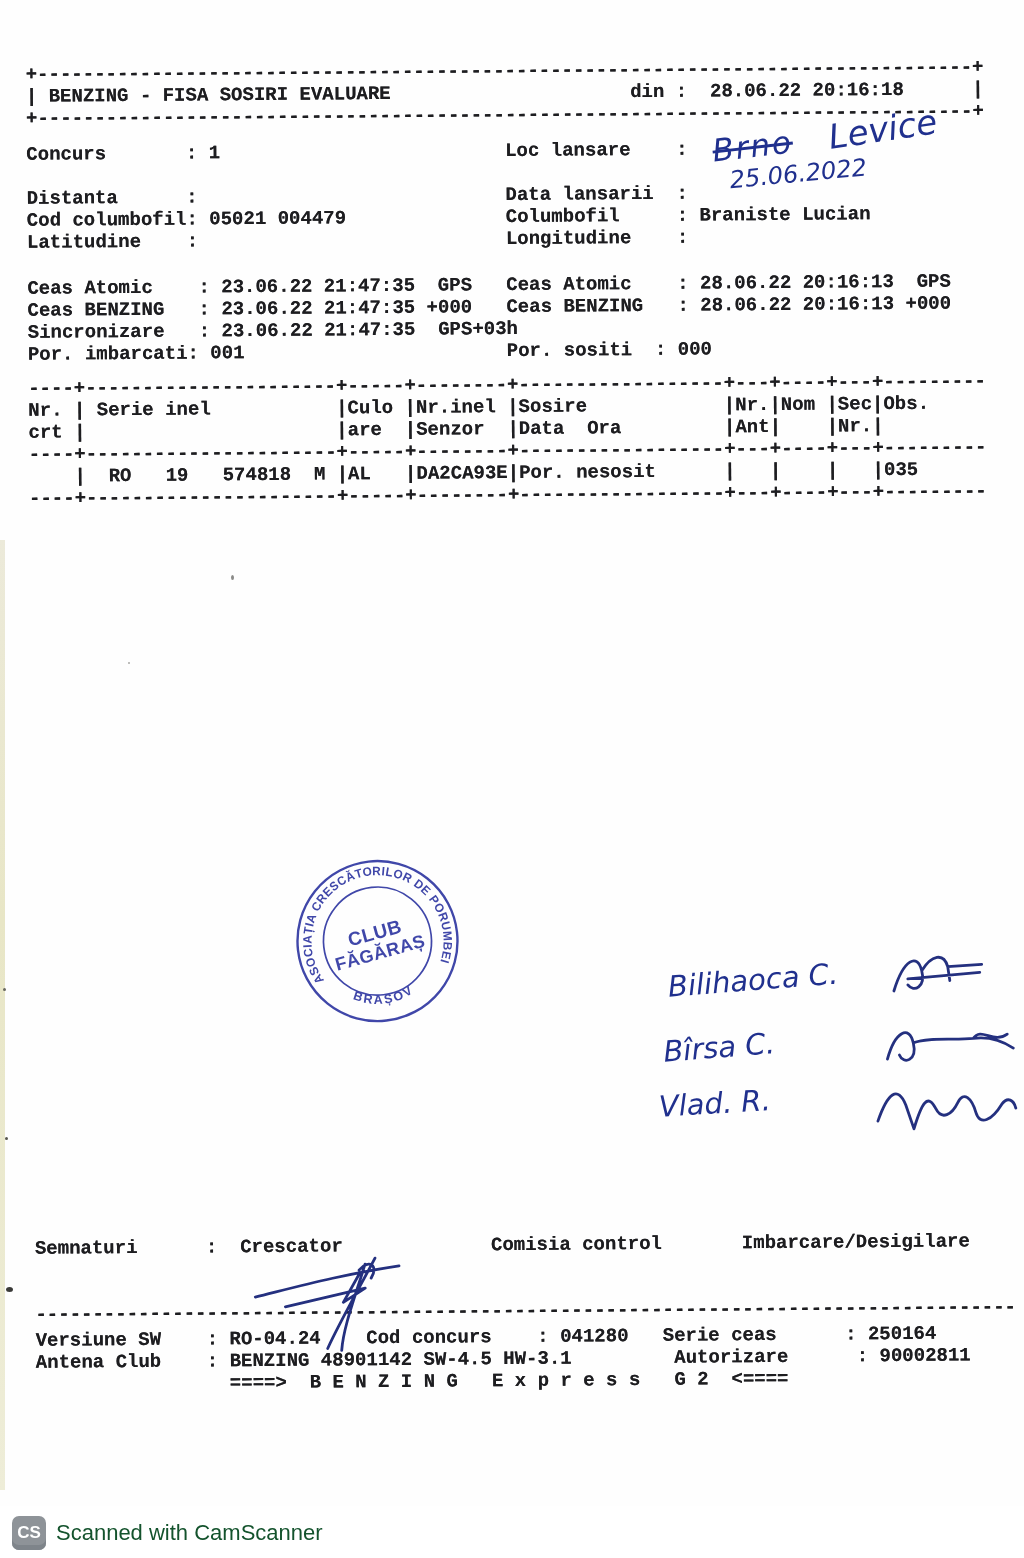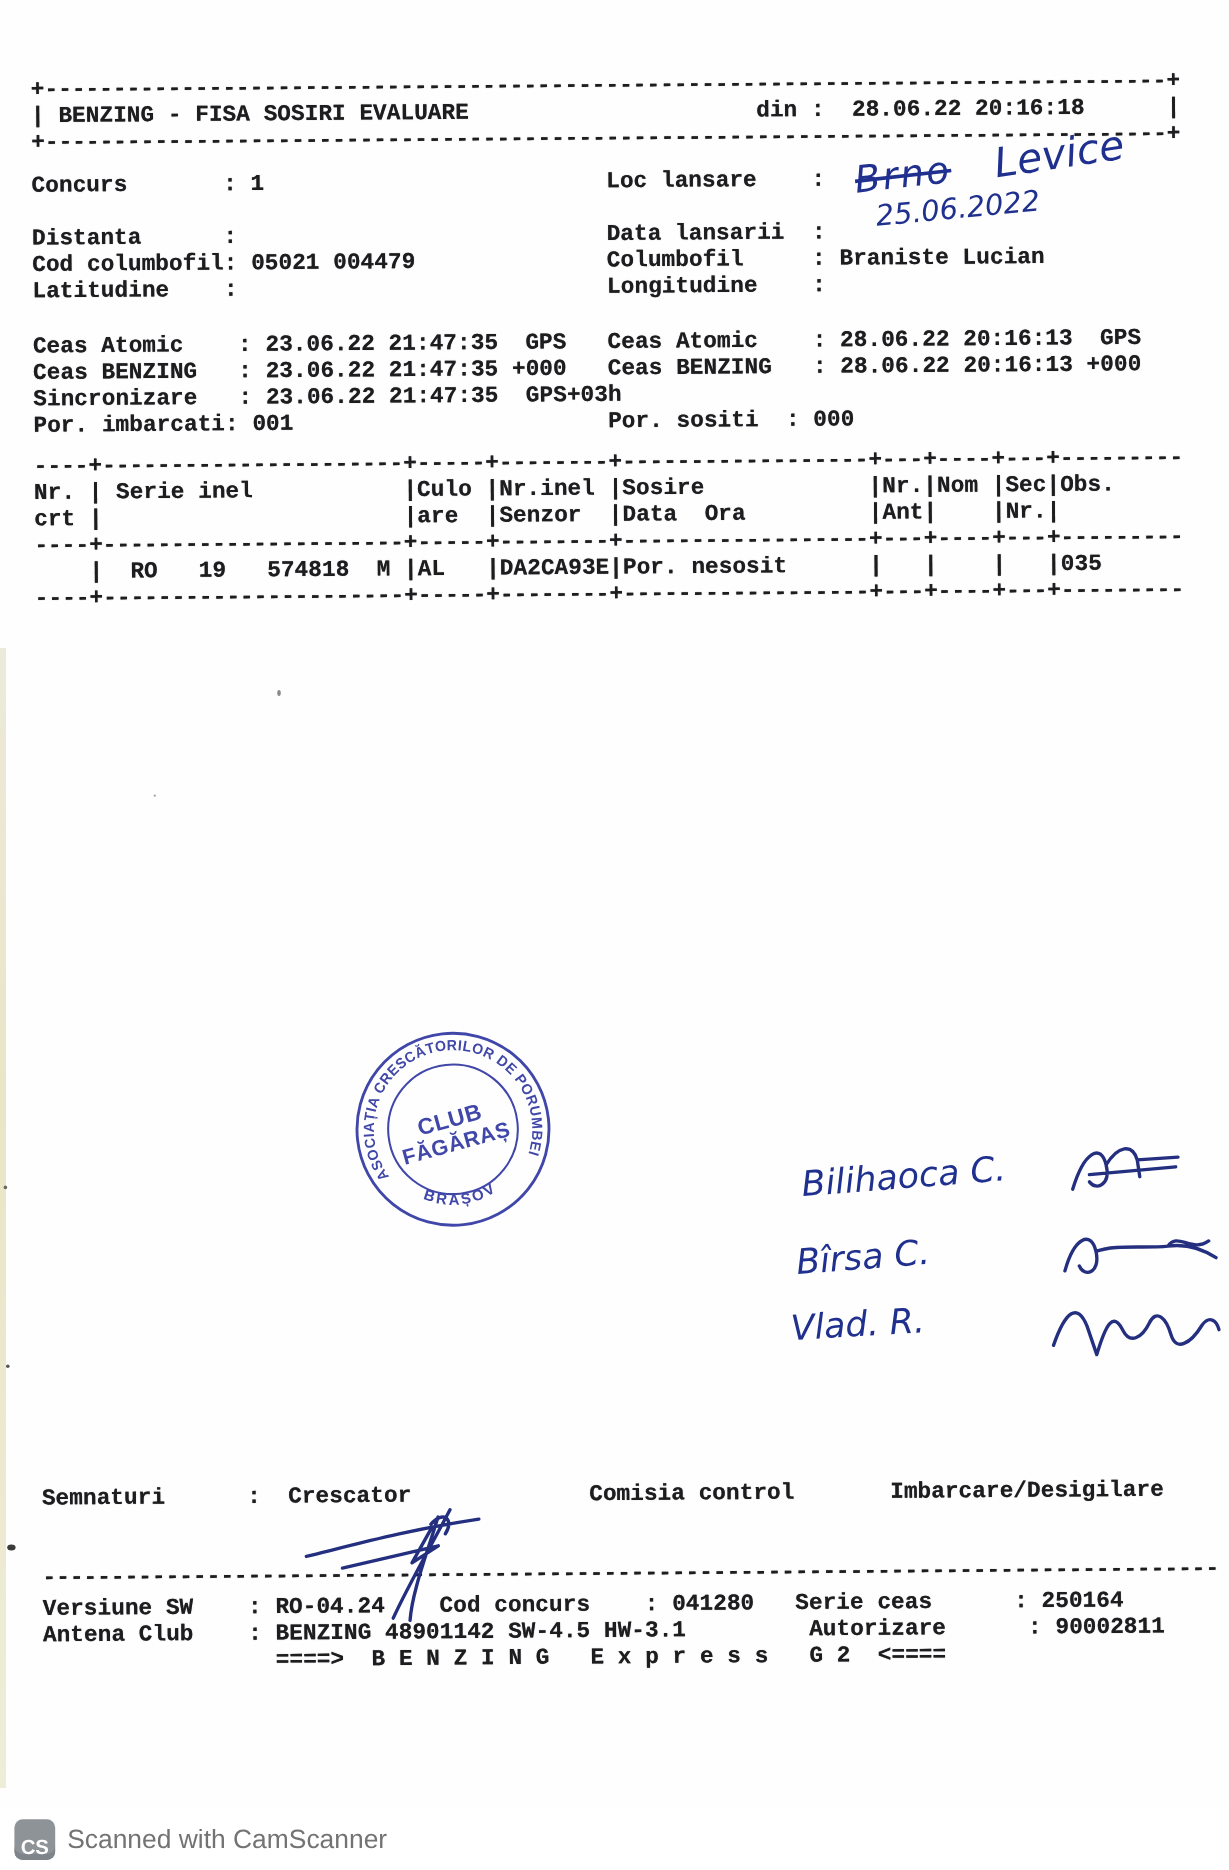--- a/index.html
+++ b/index.html
@@ -26,26 +26,26 @@
     transform:rotate(-6deg);opacity:.9;}
   .stamp circle{fill:none;stroke:#2c34a0;}
   .stamp text{fill:#2c34a0;font-family:"Liberation Sans",sans-serif;font-weight:700;}
   .edge-band{position:absolute;left:0;top:540px;width:5px;height:950px;
     background:linear-gradient(180deg,#eceada 0%,#e8e6c6 40%,#eeedd8 100%);}
   .speck{position:absolute;border-radius:50%;}
   .cs-bar{position:absolute;left:0;top:1506px;width:1024px;height:52px;background:#ffffff;}
   .cs-badge{
     position:absolute;left:12px;top:10px;width:34px;height:34px;border-radius:7px;
     background:#8e9398;box-shadow:inset 0 -5px 0 #7e848a;
-    display:flex;align-items:flex-end;justify-content:center;
+    display:flex;align-items:center;justify-content:center;
     color:#ffffff;font-weight:700;font-size:17px;font-family:"Liberation Sans",sans-serif;
   }
   .cs-label{
     position:absolute;left:56px;top:10px;line-height:34px;
-    font-size:22px;color:#737373;font-family:"Liberation Sans",sans-serif;
+    font-size:22px;color:#14532d;font-family:"Liberation Sans",sans-serif;
   }
 </style>
 </head>
 <body>
 
 <div class="page">
 
   <div class="edge-band"></div>
   <div class="speck" style="left:6px;top:1287px;width:7px;height:5px;background:#3a3a38;"></div>
   <div class="speck" style="left:5px;top:1137px;width:3px;height:3px;background:#56554e;"></div>

